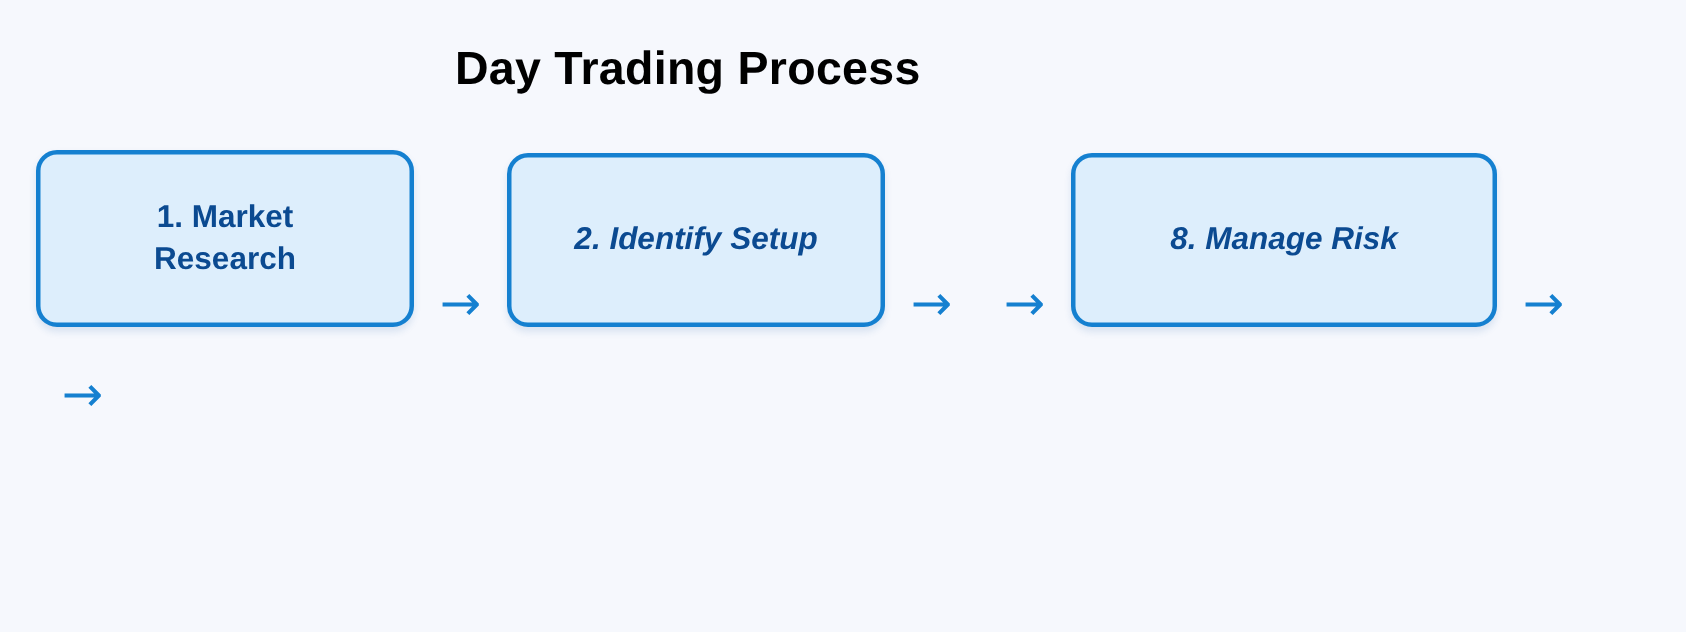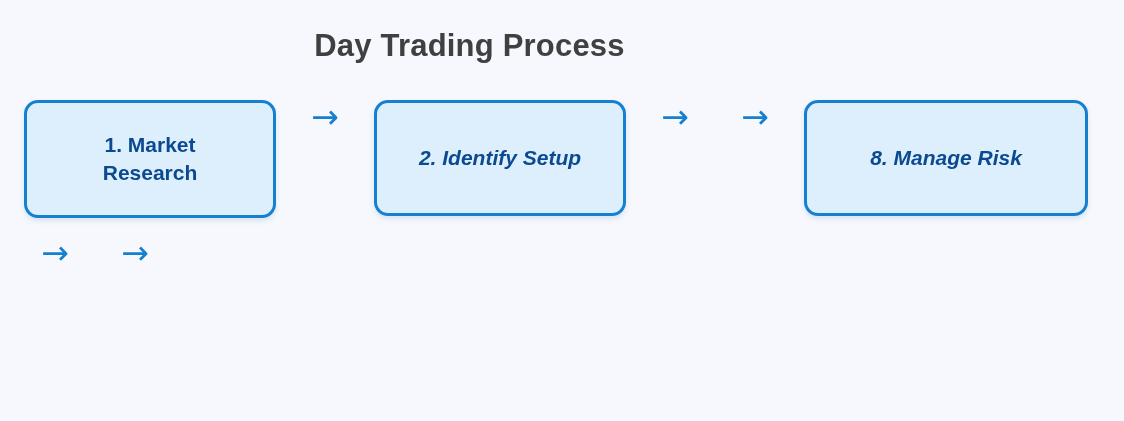--- a/index.html
+++ b/index.html
@@ -20,36 +20,34 @@
     box-sizing: border-box;
   }
   .title {
     position: absolute;
     left: 0;
     top: 28px;
     width: 917px;
     text-align: center;
     font-size: 31px;
     font-weight: bold;
-    color: #404040;
+    color: #000000;
     letter-spacing: 0.2px;
     white-space: nowrap;
-    padding-left: 11px;
   }
   .flow {
     position: absolute;
     left: 24px;
     top: 100px;
     width: 1078px;
     display: flex;
     flex-wrap: wrap;
-    align-items: flex-start;
+    align-items: flex-end;
     justify-content: flex-start;
     row-gap: 28px;
-    gap: 18px;
   }
   .node {
     box-sizing: border-box;
     background: #ddeefc;
     border: 3px solid #1580d0;
     border-radius: 14px;
     color: #0b4a91;
     font-size: 21px;
     font-weight: bold;
     line-height: 1.32;

